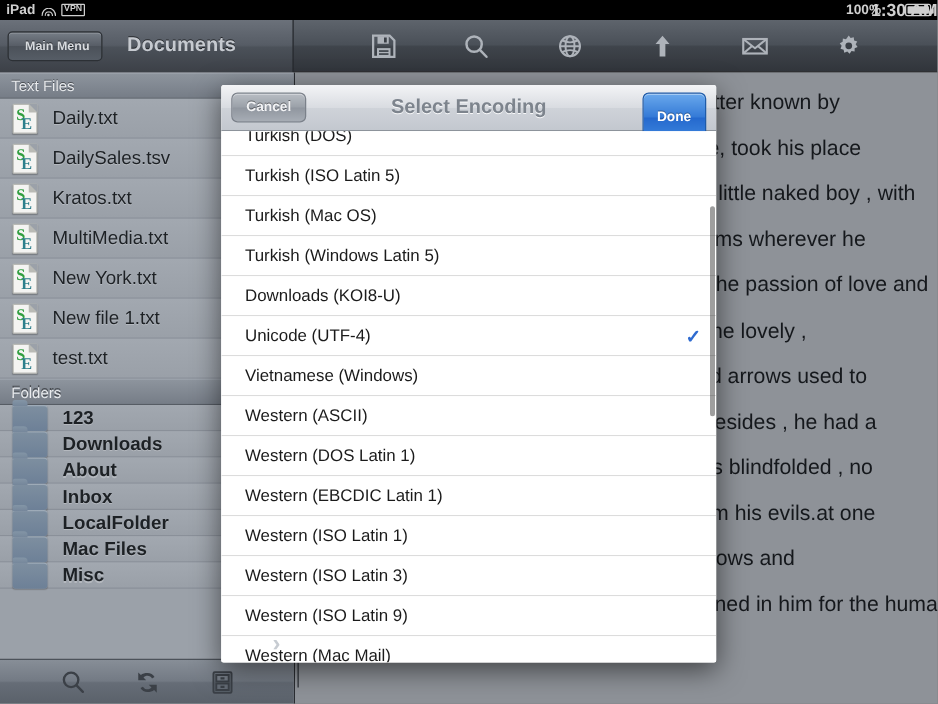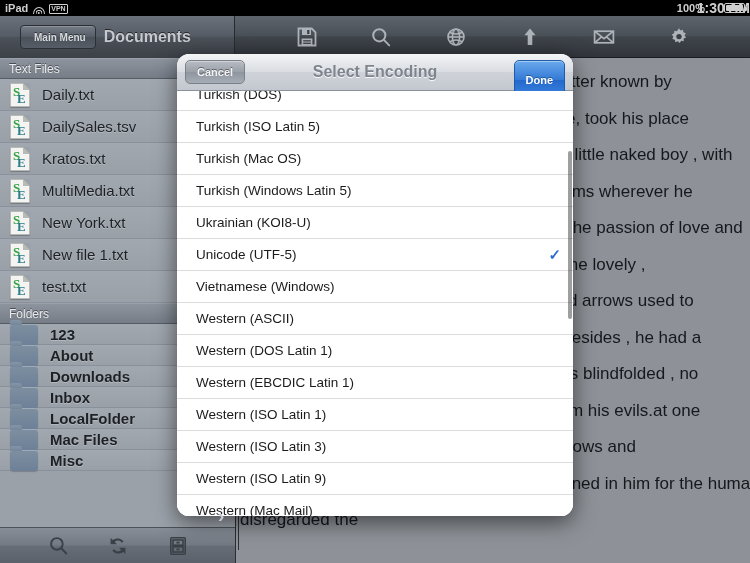--- a/index.html
+++ b/index.html
@@ -10,21 +10,21 @@
     position:relative;
     -webkit-font-smoothing: antialiased;
   }
 
   
   #status-bar{
     position:absolute; top:0; left:0; width:750px; height:16px;
     background:#000; color:#cfcfcf; font-size:11px; font-weight:bold;
     display:flex; align-items:center;
   }
-  #status-left{ display:flex; align-items:flex-end; gap:4px; padding-left:5px; }
+  #status-left{ display:flex; align-items:center; gap:4px; padding-left:5px; }
   #status-center{ position:absolute; left:0; right:0; text-align:right; font-size:14px; }
   #status-right{ position:absolute; right:5px; display:flex; align-items:center; gap:19px; }
   .wifi-icon{ display:inline-block; width:13px; height:10px; position:relative; }
   .wifi-icon i{
     position:absolute; left:50%; bottom:0; transform:translateX(-50%);
     border:1.4px solid #cfcfcf; border-bottom:none;
     border-radius:50% 50% 0 0 / 100% 100% 0 0;
   }
   .wifi-icon i:nth-child(1){ width:12px; height:7px; }
   .wifi-icon i:nth-child(2){ width:7px; height:4.5px; }
@@ -46,21 +46,21 @@
   
   #navbar{
     position:absolute; top:16px; left:0; width:750px; height:42px;
     background:linear-gradient(to bottom,#5e646c 0%,#4a5058 48%,#3f444b 52%,#31353b 100%);
     border-bottom:1px solid #1b1d20;
   }
   #navbar-left{
     position:absolute; left:0; top:0; width:235px; height:42px;
     background:linear-gradient(to bottom,#6b717a 0%,#565c65 48%,#4b5159 52%,#3c4047 100%);
     border-right:1px solid #272a2f;
-    display:flex; align-items:center; padding-left:20px; gap:8px;
+    display:flex; align-items:center; padding-left:6px; gap:20px;
   }
   #main-menu-button{
     height:24px; display:flex; align-items:center; padding:0 9px 0 13px;
     background:linear-gradient(to bottom,#767d86,#565c65 50%,#4b5159 50%,#565d66);
     border:1px solid #2c3035; border-radius:4px;
     color:#d8dbdf; font-size:10px; font-weight:bold;
     text-shadow:0 -1px 0 rgba(0,0,0,.55);
     position:relative; box-shadow:inset 0 1px 0 rgba(255,255,255,.18);
   }
   #main-menu-button:before{
@@ -157,22 +157,22 @@
   #doc-body .line{
     font-size:17px; color:#15181c; line-height:36.5px; white-space:nowrap;
   }
   #doc-caret{
     position:absolute; left:2px; top:446px; width:1px; height:46px;
     background:#2b2f35;
   }
 
   
   #modal{
-    position:absolute; left:177px; top:54px; width:396px; height:462px;
-    border-radius:12px; overflow:hidden;
+    position:absolute; left:177px; top:68px; width:396px; height:462px;
+    border-radius:2px; overflow:hidden;
     box-shadow:0 6px 22px rgba(0,0,0,.55);
     background:#fff;
   }
   #modal-header{
     height:37px; position:relative;
     background:linear-gradient(to bottom,#f3f4f6 0%,#d9dce1 50%,#cfd3d9 51%,#c3c8cf 100%);
     border-bottom:1px solid #8d939b;
     display:flex; align-items:center; justify-content:center;
   }
   #modal-title{
@@ -374,25 +374,25 @@
   <div class="section-header">
     <span>Folders</span>
   </div>
   <div id="folder-list">
       <div class="folder-row">
         <span class="folder-icon"></span>
         <span class="label">123</span>
       </div>
       <div class="folder-row">
         <span class="folder-icon"></span>
+        <span class="label">Downloads</span>
+      </div>
+      <div class="folder-row">
+        <span class="folder-icon"></span>
         <span class="label">About</span>
-      </div>
-      <div class="folder-row">
-        <span class="folder-icon"></span>
-        <span class="label">Downloads</span>
       </div>
       <div class="folder-row">
         <span class="folder-icon"></span>
         <span class="label">Inbox</span>
       </div>
       <div class="folder-row">
         <span class="folder-icon"></span>
         <span class="label">LocalFolder</span>
       </div>
       <div class="folder-row">
@@ -452,25 +452,25 @@
         </div>
         <div class="enc-row">
           <span class="enc-label">Turkish (Mac OS)</span>
           <span class="enc-check hidden">✓</span>
         </div>
         <div class="enc-row">
           <span class="enc-label">Turkish (Windows Latin 5)</span>
           <span class="enc-check hidden">✓</span>
         </div>
         <div class="enc-row">
-          <span class="enc-label">Ukrainian (KOI8-U)</span>
-          <span class="enc-check hidden">✓</span>
-        </div>
-        <div class="enc-row">
-          <span class="enc-label">Unicode (UTF-5)</span>
+          <span class="enc-label">Downloads (KOI8-U)</span>
+          <span class="enc-check hidden">✓</span>
+        </div>
+        <div class="enc-row">
+          <span class="enc-label">Unicode (UTF-4)</span>
           <span class="enc-check">✓</span>
         </div>
         <div class="enc-row">
           <span class="enc-label">Vietnamese (Windows)</span>
           <span class="enc-check hidden">✓</span>
         </div>
         <div class="enc-row">
           <span class="enc-label">Western (ASCII)</span>
           <span class="enc-check hidden">✓</span>
         </div>

